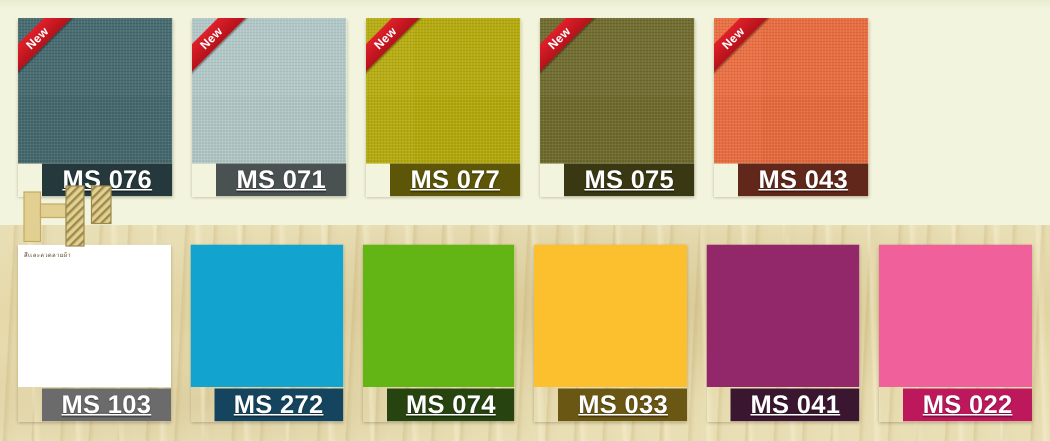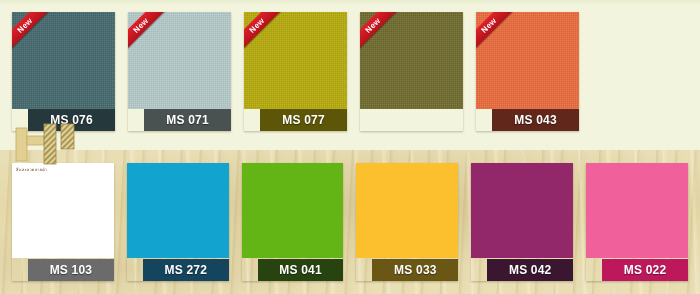--- a/index.html
+++ b/index.html
@@ -125,24 +125,25 @@
   }
 
   .swatch-label {
     position: absolute;
     left: 16px; right: 0; bottom: 0;
     height: 22px;
     display: flex;
     align-items: center;
     justify-content: center;
     color: #ffffff;
-    font-size: 12px;
+    font-size: 17px;
     font-weight: bold;
     letter-spacing: 0.2px;
     text-shadow: 0 1px 1px rgba(0,0,0,0.45);
+    text-decoration: underline;
   }
 
   
   .ribbon {
     position: absolute;
     left: -16px;
     top: 7px;
     width: 58px;
     height: 13px;
     background: linear-gradient(to bottom, #e0202a, #b4121b);
@@ -198,47 +199,48 @@
         <div class="swatch-label" style="background: rgb(74, 82, 81);">MS 071</div>
       </div>
       <div class="swatch textured">
         <div class="swatch-color" style="background: rgb(181, 170, 9);"></div>
         <div class="ribbon">New</div>
         <div class="swatch-label" style="background: rgb(93, 85, 7);">MS 077</div>
       </div>
       <div class="swatch textured">
         <div class="swatch-color" style="background: rgb(110, 106, 43);"></div>
         <div class="ribbon">New</div>
+        <div class="swatch-label" style="background: rgb(58, 55, 19);">MS 075</div>
       </div>
       <div class="swatch textured">
         <div class="swatch-color" style="background: rgb(234, 106, 60);"></div>
         <div class="ribbon">New</div>
         <div class="swatch-label" style="background: rgb(97, 39, 26); text-align: center;">MS 043</div>
       </div>
     </div>
   <div class="row row-bottom">
       <div class="swatch">
         <div class="swatch-color" style="background: rgb(255, 255, 255);"></div>
         <div class="swatch-label" style="background: rgb(107, 107, 107);">MS 103</div>
       </div>
       <div class="swatch">
         <div class="swatch-color" style="background: rgb(18, 163, 206);"></div>
         <div class="swatch-label" style="background: rgb(21, 69, 94);">MS 272</div>
       </div>
       <div class="swatch">
         <div class="swatch-color" style="background: rgb(98, 181, 21);"></div>
-        <div class="swatch-label" style="background: rgb(39, 68, 16);">MS 041</div>
+        <div class="swatch-label" style="background: rgb(39, 68, 16);">MS 074</div>
       </div>
       <div class="swatch">
         <div class="swatch-color" style="background: rgb(252, 192, 46);"></div>
         <div class="swatch-label" style="background: rgb(107, 87, 20);">MS 033</div>
       </div>
       <div class="swatch">
         <div class="swatch-color" style="background: rgb(146, 39, 106);"></div>
-        <div class="swatch-label" style="background: rgb(59, 22, 48);">MS 042</div>
+        <div class="swatch-label" style="background: rgb(59, 22, 48);">MS 041</div>
       </div>
       <div class="swatch">
         <div class="swatch-color" style="background: rgb(240, 96, 154);"></div>
         <div class="swatch-label" style="background: #be185d;">MS 022</div>
       </div>
     </div>
 
   <div class="ornament">
     <svg width="76" height="44" viewBox="0 0 76 44">
       <defs>

